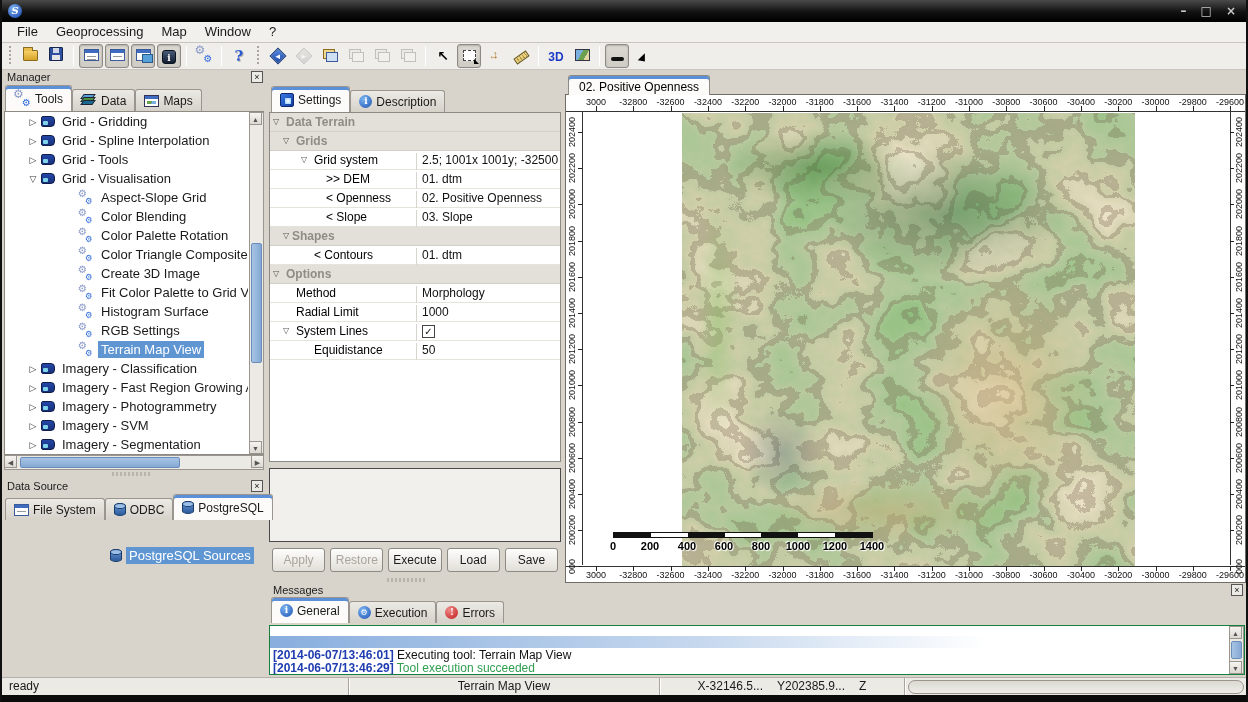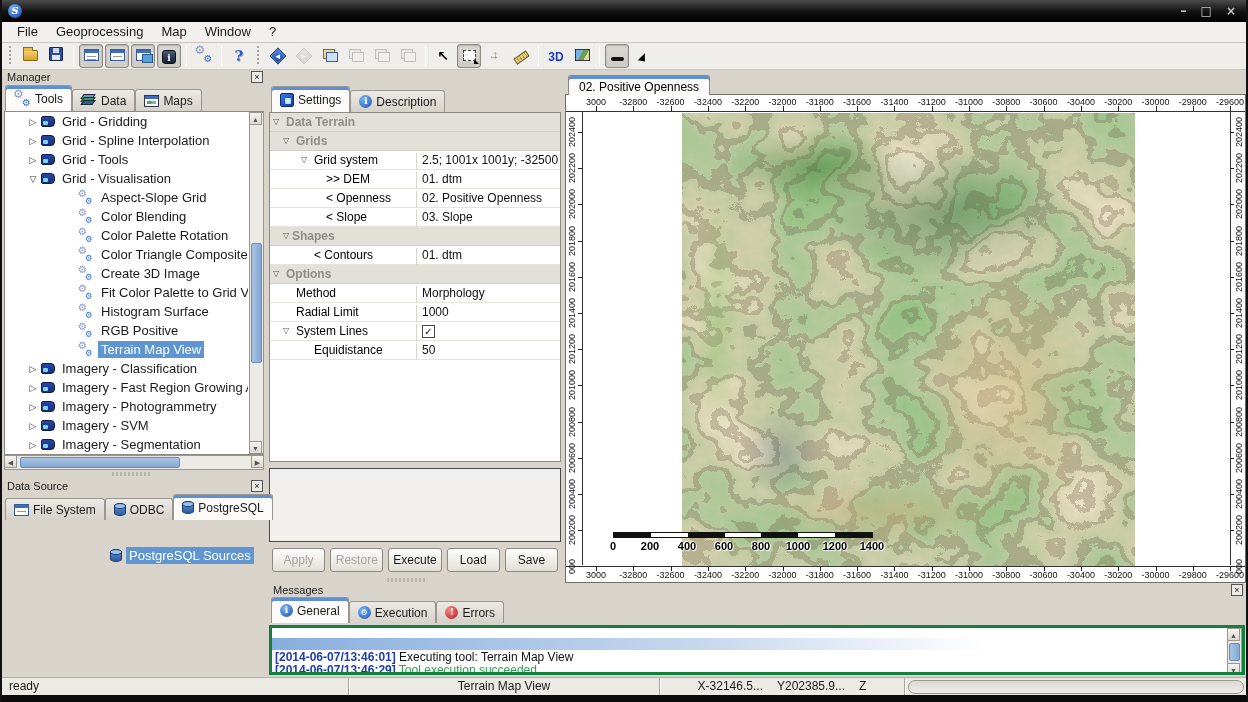--- a/index.html
+++ b/index.html
@@ -121,21 +121,21 @@
  radial-gradient(closest-side at 58% 22%,rgba(25,90,40,.75),transparent 65%),
  radial-gradient(closest-side at 8% 45%,rgba(110,190,80,.6),transparent 60%),
  radial-gradient(closest-side at 72% 62%,rgba(210,180,120,.85),transparent 70%),
  radial-gradient(closest-side at 45% 88%,rgba(195,165,105,.8),transparent 60%),
  radial-gradient(closest-side at 22% 75%,rgba(20,60,90,.5),transparent 40%)}
 .scalebar{position:absolute;left:47px;top:437px;width:260px;height:22px}
 .segrow{position:absolute;left:0;top:0;height:6px;width:260px;border:1px solid #111;display:flex}
 .seg{flex:1}
 .slab{position:absolute;top:8px;width:44px;text-align:center;font:bold 11px/13px "Liberation Sans",sans-serif;color:#000;text-shadow:0 0 2px #fff,1px 1px 1px #fff,-1px -1px 1px #fff}
 
-.logbox{position:absolute;background:#fff;border:3px solid #15803d;overflow:hidden}
+.logbox{position:absolute;background:#fff;border:1px solid #15803d;overflow:hidden}
 .lrow{font-size:12px;line-height:13px;padding-left:3px;white-space:nowrap}
 .lrow .ltime{font-weight:bold}
 .lsel{height:12px;margin:10px 0 1px 0;background:linear-gradient(to right,#88aede,#c6d8ee 45%,#fff 75%)}
 
 .statusbar{position:absolute;left:0;right:0;top:677px;height:18px;background:#eceae5;border-top:1px solid #b5b1aa;font-size:12px;color:#1a1a1a}
 .sfield{position:absolute;top:0;height:18px;line-height:17px;border-right:1px solid #a8a49c;box-shadow:1px 0 0 #fff}
 .progress{position:absolute;top:2px;height:14px;border:1px solid #9a968f;border-radius:7px;background:linear-gradient(#dcd9d3,#efede8)}
 .bottomstrip{position:absolute;left:0;right:0;top:695px;height:7px;background:#0b0b0b}
 .sash{position:absolute;height:4px;width:40px;background:repeating-linear-gradient(to right,#b8b4ac 0 2px,transparent 2px 4px)}
 </style>
@@ -374,21 +374,21 @@
           <span class="tlab">Histogram Surface</span>
         </div>
         <div class="trow" style="padding-left: 58px;">
           <span class="texp"></span>
           <span class="ticn">
             <span class="ic-gears small">
               <b>⚙</b>
               <u>⚙</u>
             </span>
           </span>
-          <span class="tlab">RGB Positive</span>
+          <span class="tlab">RGB Settings</span>
         </div>
         <div class="trow" style="padding-left: 58px;">
           <span class="texp"></span>
           <span class="ticn">
             <span class="ic-gears small">
               <b>⚙</b>
               <u>⚙</u>
             </span>
           </span>
           <span class="tlab sel">Terrain Map View</span>

